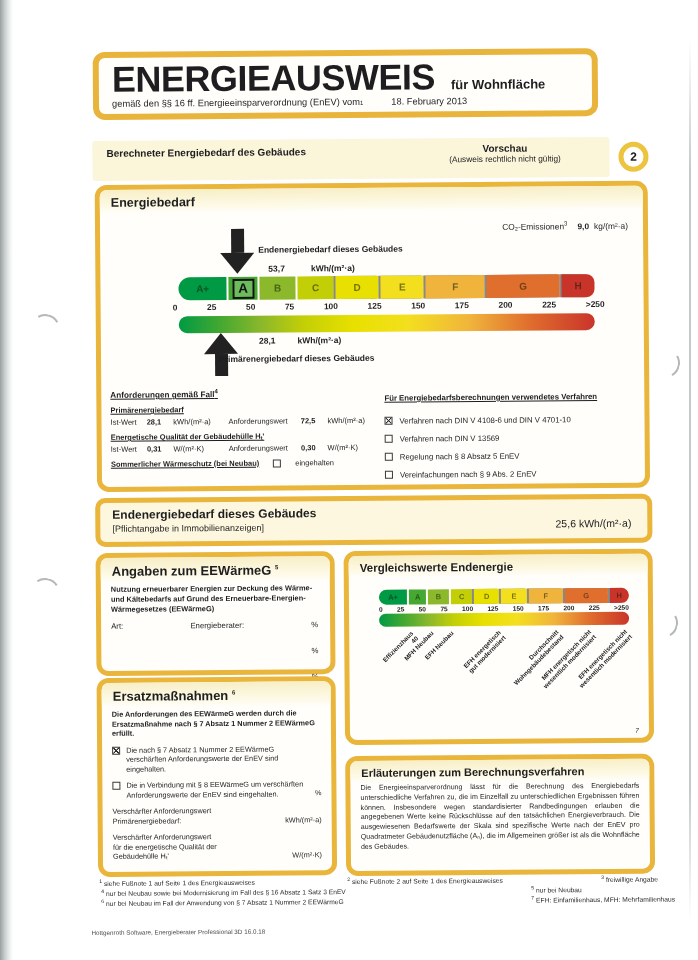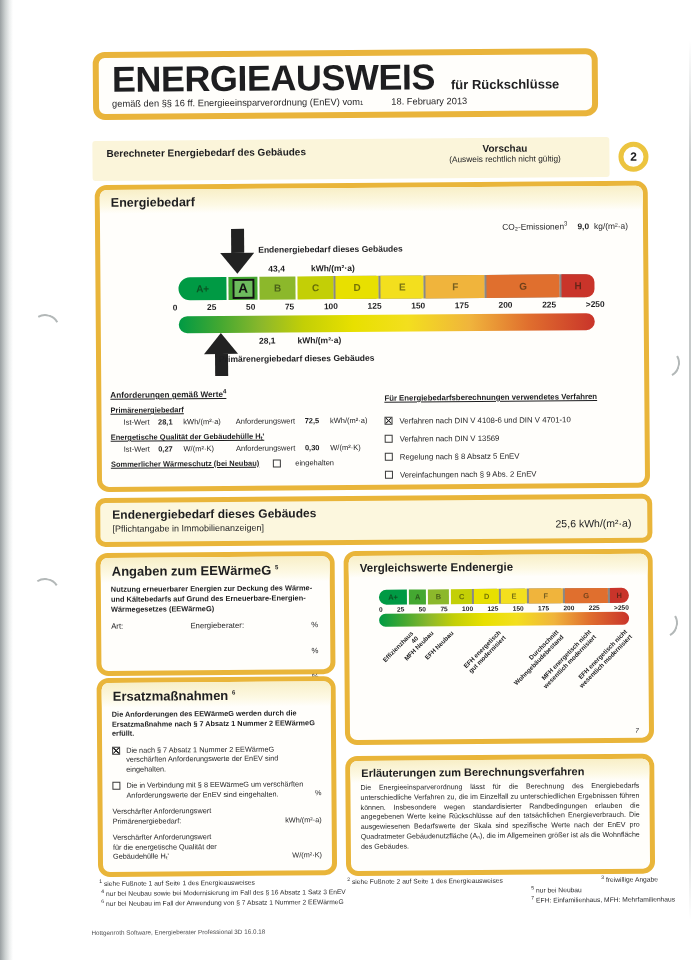--- a/index.html
+++ b/index.html
@@ -90,21 +90,21 @@
   .ticks1 { left:72px; top:113px; width:432px; font-size:8.4px; }
   .gradbar { position:absolute; border-radius:10px;
     background:linear-gradient(90deg,#009a44 0%,#44a831 10%,#8cb82b 20%,#c3cf06 30%,#e8e000 42%,#f3df1e 55%,#f0b43c 70%,#e06f2e 84%,#c9342a 100%); }
   .grad1 { left:78px; top:127px; width:416px; height:17px; }
 
   .anford { position:absolute; left:9px; top:201px; width:272px; font-size:7.5px; }
   .u { text-decoration:underline; }
   .anford .h1 { font-weight:bold; font-size:8.2px; margin-bottom:6px; }
   .anford .h2 { font-weight:bold; margin-bottom:2px; margin-top:5px; }
   .a-row { display:flex; margin-top:3px; margin-bottom:2px; align-items:baseline; }
-  .a-row .lbl { width:38px;margin-left:13px; } .a-row .val { width:28px; font-weight:bold; }
+  .a-row .lbl { width:38px; } .a-row .val { width:28px; font-weight:bold; }
   .a-row .unit { width:58px; } .a-row .lbl2 { width:76px; }
   .sommer-row { display:flex; gap:14px; margin-top:6px; align-items:center; }
 
   .cb { width:8px; height:8px; border:1px solid #3a3a3a; flex:none; display:inline-block; background:#fffefb; }
   .cb.checked { background:
       linear-gradient(45deg, transparent 42%, #2b2b2b 46%, #2b2b2b 56%, transparent 60%),
       linear-gradient(-45deg, transparent 42%, #2b2b2b 46%, #2b2b2b 56%, transparent 60%); }
 
   .verfahren { position:absolute; left:283px; top:206px; width:252px; font-size:7.8px; }
   .verfahren .h1 { font-weight:bold; margin-bottom:14px; }
@@ -168,21 +168,21 @@
 <div class="arc arc1"></div>
 <div class="arc arc2"></div>
 <div class="arc arc3"></div>
 <div class="arc arc4"></div>
 
 <div class="sheet">
 
   <div class="title-box">
     <div class="title-row">
       <span class="main-title">ENERGIEAUSWEIS</span>
-      <span class="title-sub">für Rückschlüsse</span>
+      <span class="title-sub">für Wohnfläche</span>
     </div>
     <div class="law-line">
       <span>gemäß den §§ 16 ff. Energieeinsparverordnung (EnEV) vom</span>
         <sup>1</sup>
       <span class="law-date">18. February 2013</span>
     </div>
   </div>
 
   <div class="subbar">
     <span class="subbar-title">Berechneter Energiebedarf des Gebäudes</span>
@@ -201,21 +201,21 @@
     <div class="co2">
       <span>CO₂-Emissionen</span><sup>3</sup><b>9,0</b><span>kg/(m²·a)</span>
     </div>
 
     <div class="arrow-down">
       <div class="shaft"></div>
         <div class="head"></div>
     </div>
     <div class="end-label">Endenergiebedarf dieses Gebäudes</div>
     <div class="end-value">
-      <span>43,4</span>
+      <span>53,7</span>
       <span>kWh/(m²·a)</span>
     </div>
 
     <div class="scale scale1">
       <div class="band b1 g1">
           <span>A+</span>
         </div>
       <div class="band b2 g2">
           <span class="hl">A</span>
         </div>
@@ -260,34 +260,34 @@
       <div class="head"></div>
         <div class="shaft"></div>
     </div>
     <div class="prim-value">
       <span>28,1</span>
       <span>kWh/(m²·a)</span>
     </div>
     <div class="prim-label">Primärenergiebedarf dieses Gebäudes</div>
 
     <div class="anford">
-      <div class="h1 u"><span>Anforderungen gemäß Werte</span><sup>4</sup></div>
+      <div class="h1 u"><span>Anforderungen gemäß Fall</span><sup>4</sup></div>
       <div class="h2 u">Primärenergiebedarf</div>
       <div class="a-row">
         <span class="lbl">Ist-Wert</span>
         <span class="val">28,1</span>
         <span class="unit">kWh/(m²·a)</span>
         <span class="lbl2">Anforderungswert</span>
         <span class="val">72,5</span>
         <span class="unit">kWh/(m²·a)</span>
       </div>
       <div class="h2 u">Energetische Qualität der Gebäudehülle Hₜ'</div>
       <div class="a-row">
         <span class="lbl">Ist-Wert</span>
-        <span class="val">0,27</span>
+        <span class="val">0,31</span>
         <span class="unit">W/(m²·K)</span>
         <span class="lbl2">Anforderungswert</span>
         <span class="val">0,30</span>
         <span class="unit">W/(m²·K)</span>
       </div>
       <div class="sommer-row">
         <span class="h2 u" style="margin:0">Sommerlicher Wärmeschutz (bei Neubau)</span>
         <span class="cb"></span>
         <span>eingehalten</span>
       </div>

